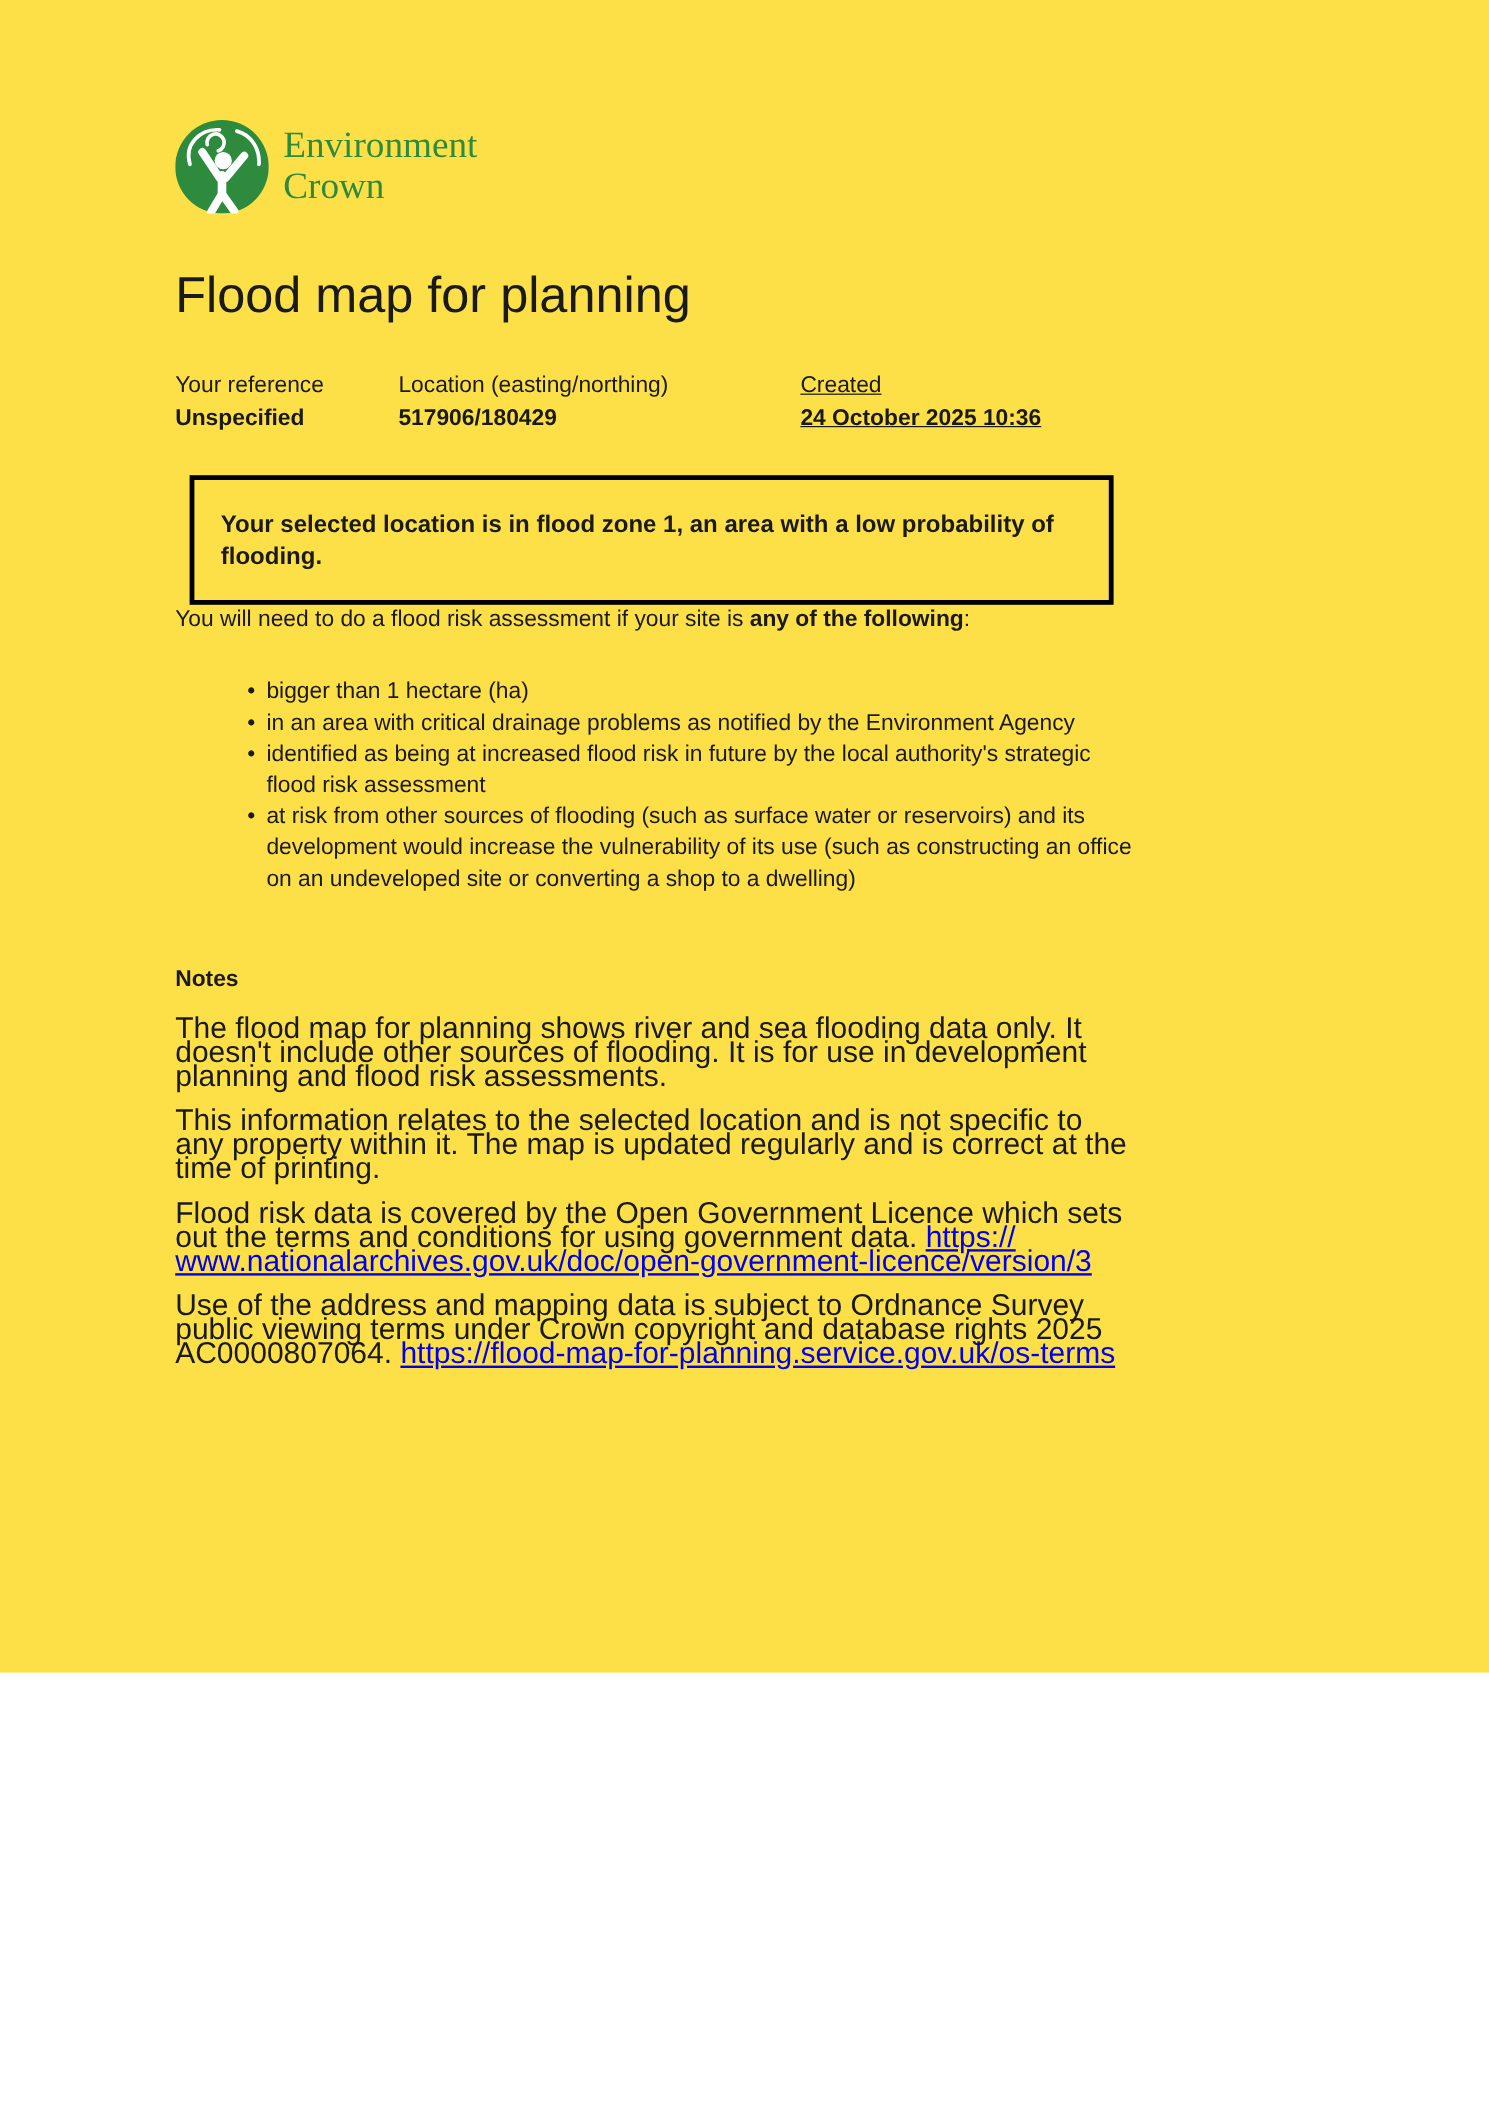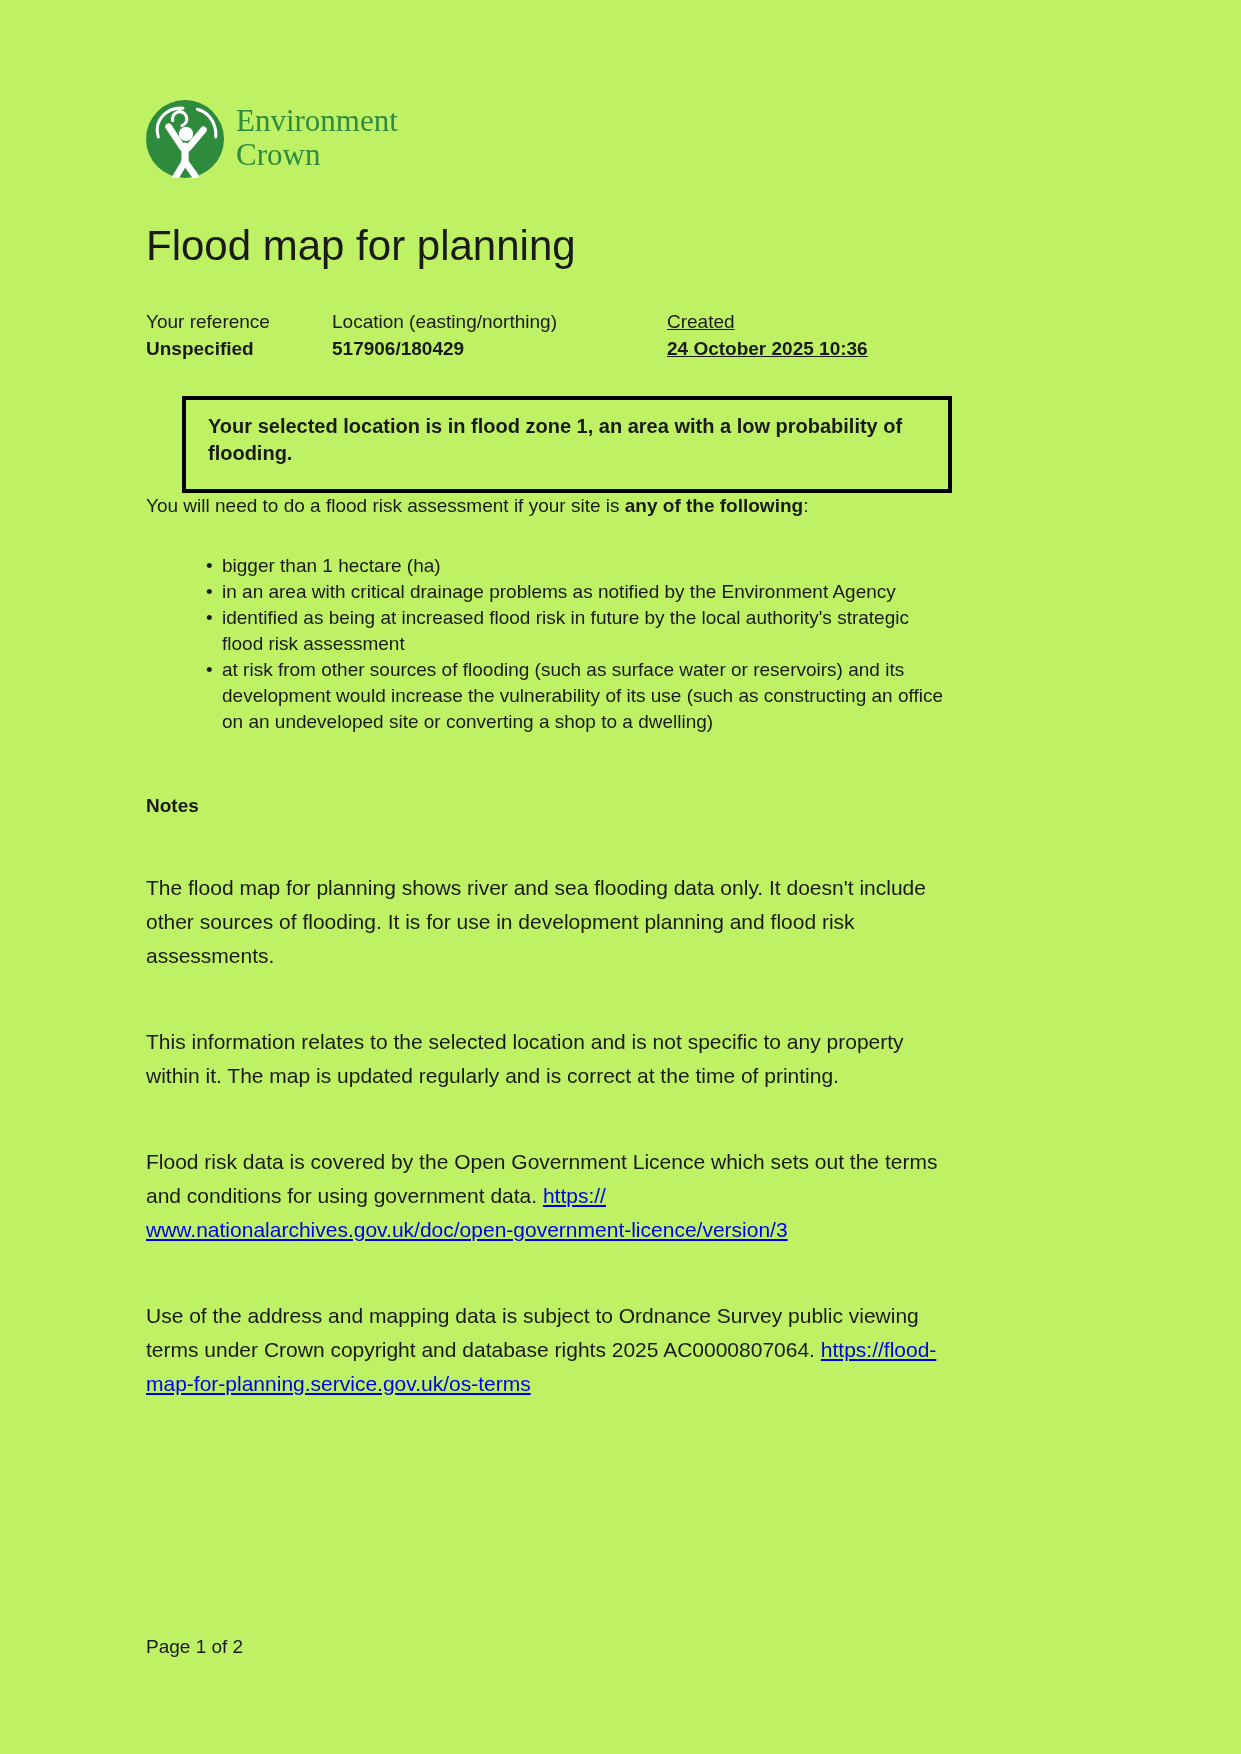--- a/index.html
+++ b/index.html
@@ -1,20 +1,20 @@
 <!DOCTYPE html>
 <html><head>
 <meta charset="utf-8">
 <style>
   html, body { margin: 0; padding: 0; background: #ffffff; }
   .page {
     position: relative;
     width: 1241px;
-    height: 1754px;
-    background: #bef264;
+    height: 1394px;
+    background: #fde047;
     font-family: "Liberation Sans", "DejaVu Sans", sans-serif;
     color: #1a1a1a;
     overflow: hidden;
   }
   .content {
     position: absolute;
     left: 146px;
     top: 0;
     width: 800px;
   }
@@ -50,24 +50,24 @@
     justify-content: center;
   }
   .meta-col1 { width: 186px; }
   .meta-col2 { width: 335px; }
   .meta-col3 { flex: 1; text-decoration: underline; }
   .meta-value { font-weight: 700; }
   
   .alert-box {
     box-sizing: border-box;
     margin-top: 34px;
-    margin-left: 36px;
+    margin-left: 12px;
     width: 770px;
     border: 4px solid #000000;
-    padding: 13px 30px 22px 22px;
+    padding: 24px 30px 22px 22px;
   }
   .alert-text {
     font-size: 20px;
     font-weight: 700;
     line-height: 27px;
   }
   
   .intro {
     font-size: 19px;
     line-height: 26px;
@@ -90,23 +90,23 @@
     left: 0;
     top: 0;
   }
   .notes-heading {
     margin-top: 58px;
     font-size: 19px;
     font-weight: 700;
     line-height: 26px;
   }
   p.note {
-    margin: 52px 0 0 0;
-    font-size: 21px;
-    line-height: 34px;
+    margin: 17px 0 0 0;
+    font-size: 25px;
+    line-height: 20px;
   }
   a.doc-link {
     color: #0000ee;
     text-decoration: underline;
     word-break: normal;
   }
   .page-footer {
     position: absolute;
     left: 146px;
     top: 1636px;

